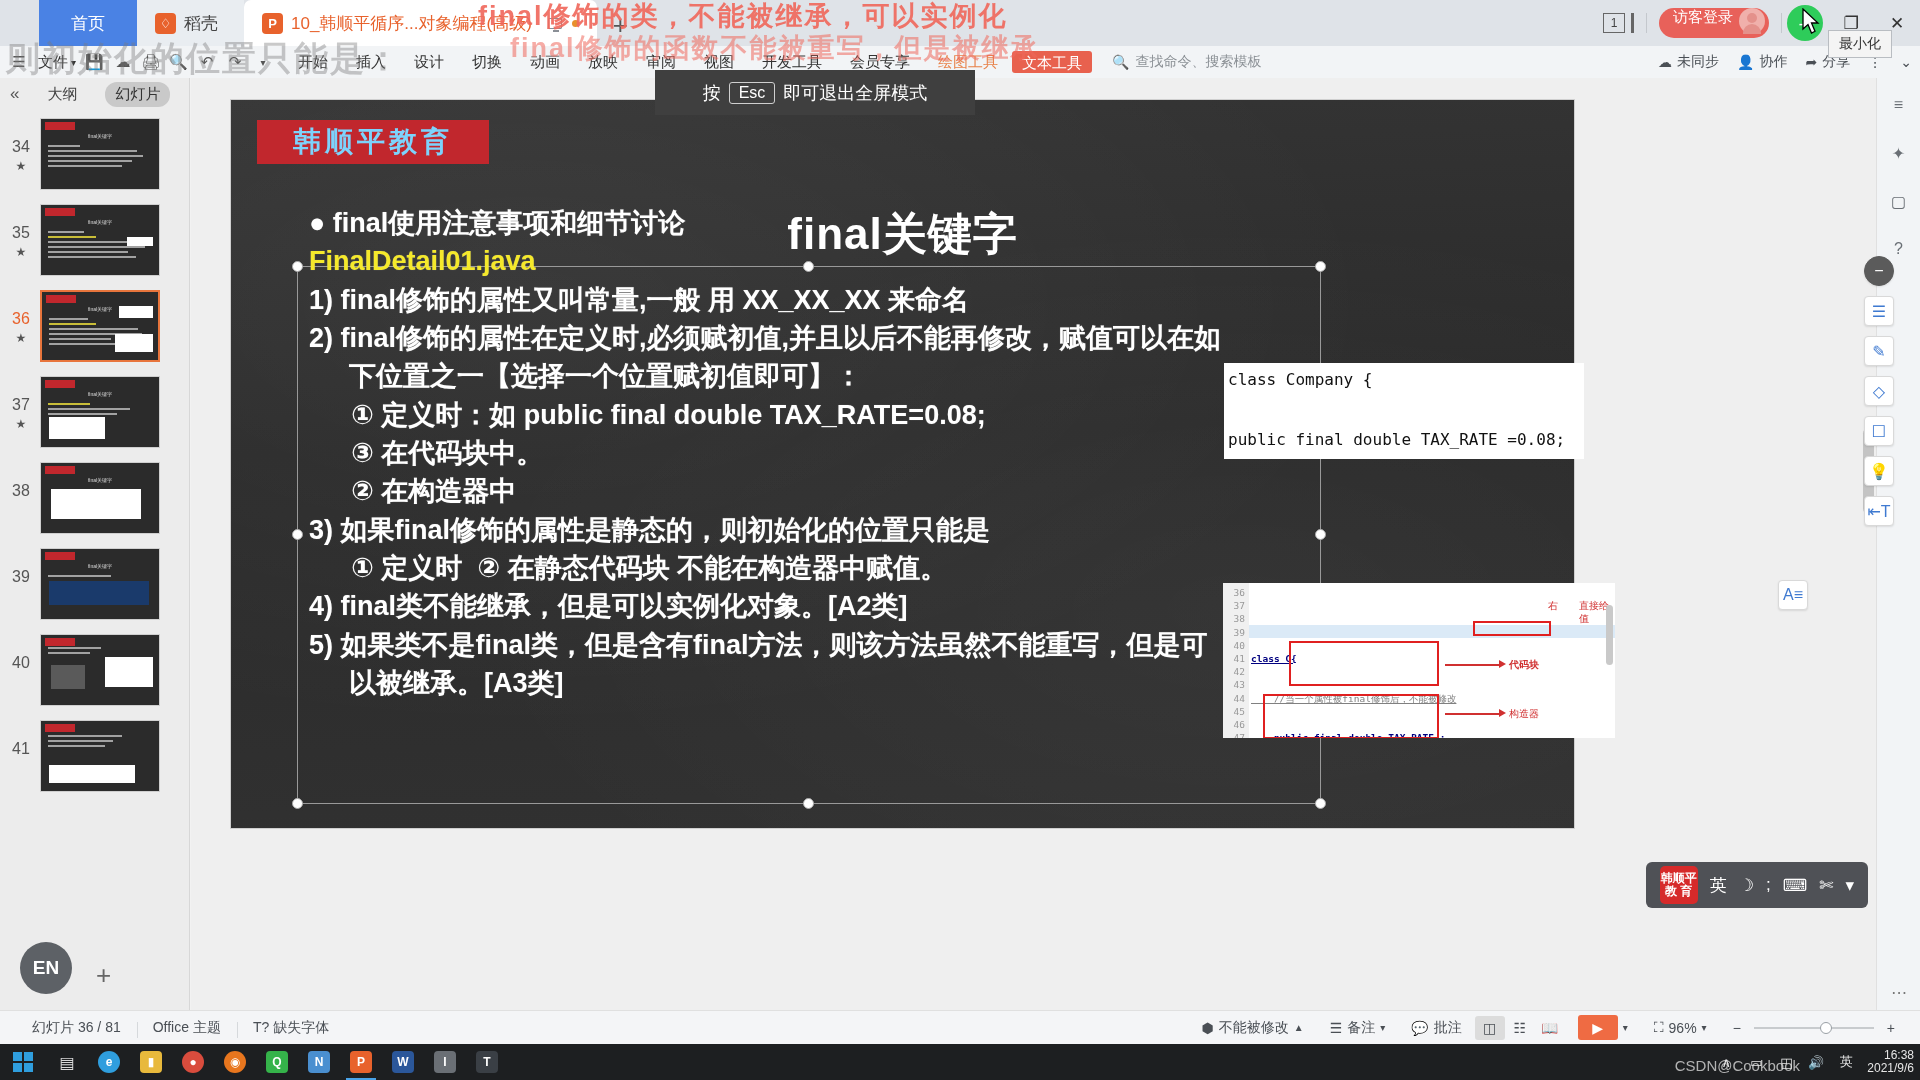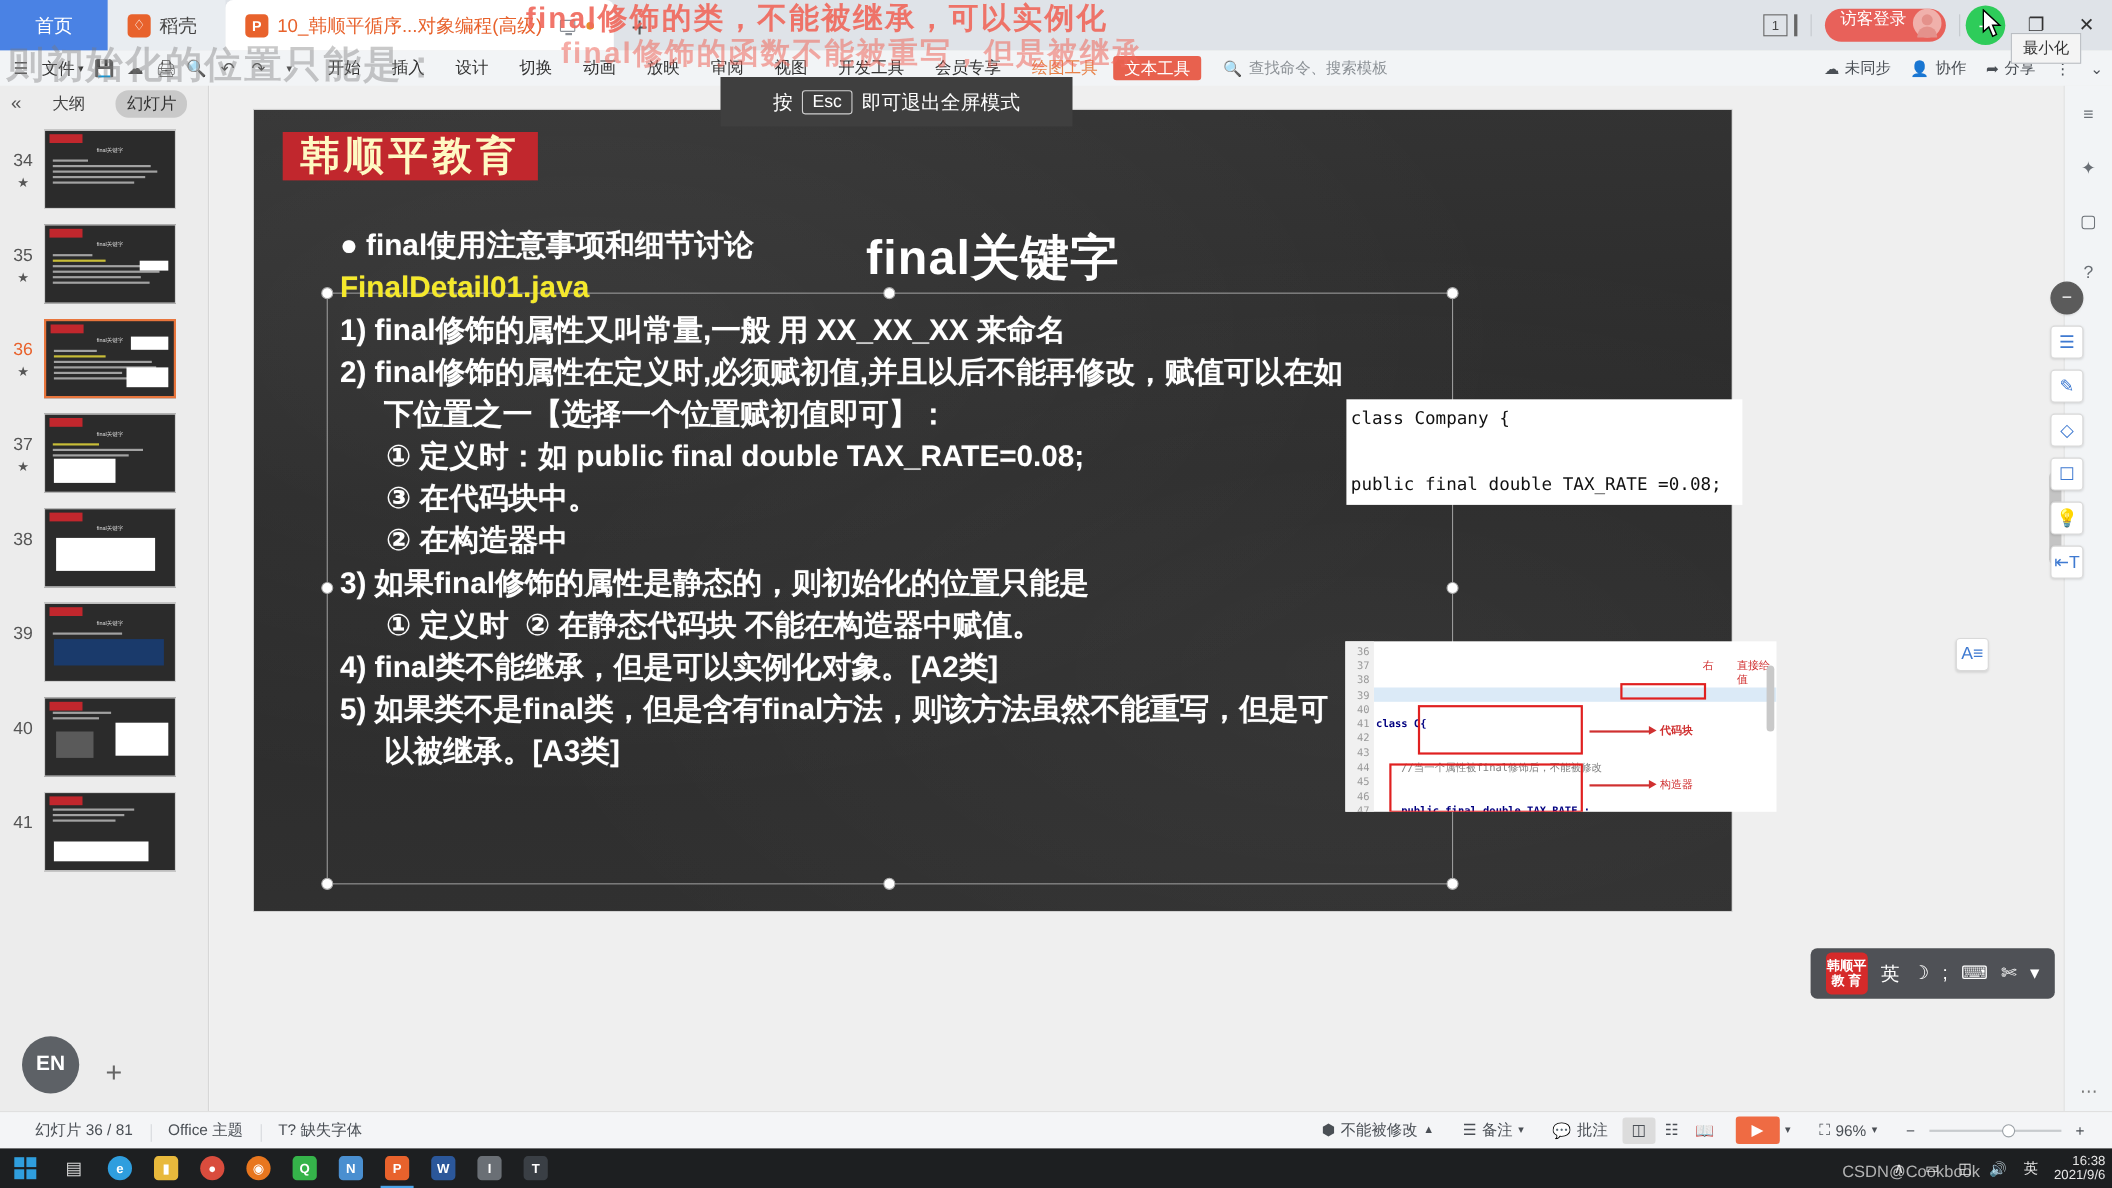--- a/index.html
+++ b/index.html
@@ -18,20 +18,21 @@
     display: flex; align-items: flex-end;
   }
   .tab {
     height: 46px; display: flex; align-items: center; gap: 8px;
     padding: 0 18px; font-size: 17px; color: #333;
     position: relative;
   }
   .tab-home {
     background: #4a82e4; color: #fff; width: 98px; justify-content: center;
     font-size: 17px;
+    margin-left: 39px;
   }
   .tab-docer { background: #e9edf1; color: #444; padding-right: 26px; }
   .tab-active {
     background: #fff; color: #e8622c; min-width: 300px;
     border-top-left-radius: 7px; border-top-right-radius: 7px;
   }
   .tab-icon-docer {
     width: 21px; height: 21px; border-radius: 4px; background: #e8622c;
     color: #fff; font-size: 13px; display: flex; align-items: center; justify-content: center;
     font-weight: bold;
@@ -177,22 +178,22 @@
     background: #2c2c2c;
     background-image:
       radial-gradient(ellipse at 22% 28%, rgba(255,255,255,.055), transparent 58%),
       radial-gradient(ellipse at 75% 70%, rgba(255,255,255,.04), transparent 55%),
       linear-gradient(178deg, #343434 0%, #2a2a2a 46%, #313131 100%);
     box-shadow: 0 0 0 1px #cfcfcf;
     overflow: hidden;
   }
   .slide-logo {
     position: absolute; left: 26px; top: 20px; width: 232px; height: 44px; background: #c1272d;
-    color: #fef9c3; display: flex; align-items: center; justify-content: center;
-    font-size: 36px; font-weight: bold; letter-spacing: 4px;
+    color: #7dd3fc; display: flex; align-items: center; justify-content: center;
+    font-size: 28px; font-weight: bold; letter-spacing: 4px;
   }
   .slide-title {
     position: absolute; left: 0; right: 0; top: 105px; text-align: center;
     font-size: 44px; font-weight: bold; color: #fff; letter-spacing: 1px;
   }
   .sel-frame {
     position: absolute; left: 66px; top: 166px; width: 1024px; height: 538px;
     border: 1px solid #999;
   }
   .handle { position: absolute; width: 11px; height: 11px; border-radius: 50%; background: #fff; border:1px solid #aaa;}
@@ -223,21 +224,21 @@
     position: absolute; left: 1032px; top: 505px; width: 392px; height: 155px;
     background: #fff; overflow: hidden; font-family: "DejaVu Sans Mono","Liberation Mono",monospace;
     font-size: 9.5px; line-height: 13.2px;
   }
   .ide-gutter {
     position: absolute; left: 0; top: 0; width: 26px; height: 100%;
     background: #f0f0f0; color: #999; text-align: right; padding: 3px 4px 0 0;
   }
   .ide-gutter div { height: 13.2px; }
   .ide-code { position: absolute; left: 28px; top: 3px; right: 0; color: #111; white-space: pre; }
-  .ide-code div { height: 13.2px; }
+  .ide-code div { height: 13.2px; text-decoration: underline; }
   .c-kw { color: #000080; font-weight: bold; }
   .c-cmt { color: #808080; }
   .ide-hl { position:absolute; left:26px; right:0; height:13.2px; background:#dbeaf7; }
   .redbox { position: absolute; border: 2px solid #e02020; }
   .redtext { position: absolute; color: #d03030; font-size: 10px; font-family: "Liberation Sans", sans-serif; }
   .arrow-line { position: absolute; background: #d03030; height: 1.5px; }
   .arrow-head {
     position: absolute; width: 0; height: 0;
     border-top: 4px solid transparent; border-bottom: 4px solid transparent; border-left: 7px solid #d03030;
   }

